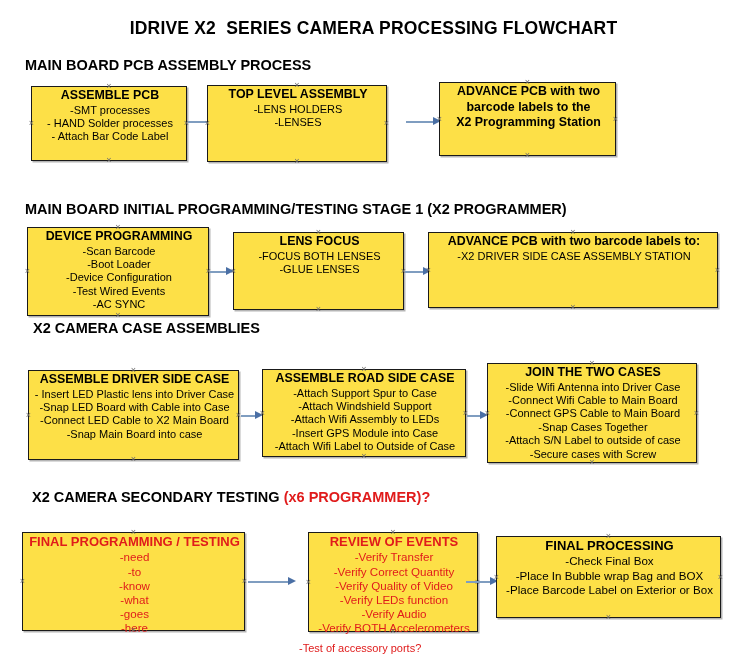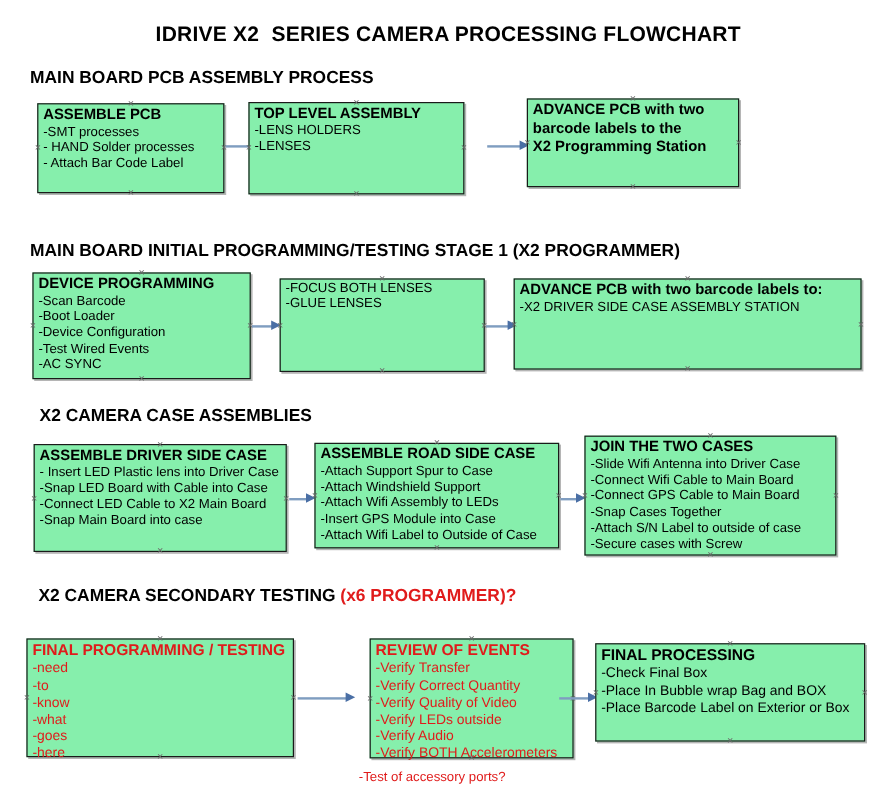--- a/index.html
+++ b/index.html
@@ -18,22 +18,23 @@
 
   .section-head{
     position:absolute;font-size:14.5px;font-weight:bold;
     white-space:pre;letter-spacing:0px;
   }
   .section-head .accent{color:#e01b1b;}
 
   
   .box{
     position:absolute;box-sizing:border-box;
-    background:#86efac;border:1.3px solid #1a1a1a;
+    background:#fde047;border:1.3px solid #1a1a1a;
     box-shadow:1.5px 1.5px 0 rgba(120,120,120,.55);
+    text-align:center;
   }
   .box .inner{
     position:absolute;left:4px;top:1px;right:2px;
     line-height:1.22;
   }
   .box .bt{
     font-size:12.4px;font-weight:bold;white-space:nowrap;
     display:block;padding-bottom:.5px;
   }
   .box .bl{
@@ -141,20 +142,21 @@
     <span class="handle" style="right:-4px;top:50%;margin-top:-3.5px;"></span>
   </div>
 
   <div class="conn" style="left:210px;top:267px;width:24px;">
     <span class="shaft"></span>
     <span class="head"></span>
   </div>
 
   <div class="box" id="b2b" style="left:233px;top:232px;width:171px;height:78px;">
     <div class="inner">
+      <span class="bt">LENS FOCUS</span>
       <span class="bl">-FOCUS BOTH LENSES</span>
       <span class="bl">-GLUE LENSES</span>
     </div>
     <span class="handle" style="left:50%;top:-4px;margin-left:-3.5px;"></span>
     <span class="handle" style="left:50%;bottom:-4px;margin-left:-3.5px;"></span>
     <span class="handle" style="left:-4px;top:50%;margin-top:-3.5px;"></span>
     <span class="handle" style="right:-4px;top:50%;margin-top:-3.5px;"></span>
   </div>
 
   <div class="conn" style="left:405px;top:267px;width:26px;">
@@ -166,21 +168,21 @@
     <div class="inner">
       <span class="bt">ADVANCE PCB with two barcode labels to:</span>
       <span class="bl">-X2 DRIVER  SIDE  CASE  ASSEMBLY STATION</span>
     </div>
     <span class="handle" style="left:50%;top:-4px;margin-left:-3.5px;"></span>
     <span class="handle" style="left:50%;bottom:-4px;margin-left:-3.5px;"></span>
     <span class="handle" style="left:-4px;top:50%;margin-top:-3.5px;"></span>
     <span class="handle" style="right:-4px;top:50%;margin-top:-3.5px;"></span>
   </div>
 
-  <div class="section-head" style="left:33px;top:339px;">X2 CAMERA CASE ASSEMBLIES</div>
+  <div class="section-head" style="left:33px;top:320px;">X2 CAMERA CASE ASSEMBLIES</div>
 
   <div class="box" id="b3a" style="left:28px;top:370px;width:211px;height:90px;padding-left:12px;">
     <div class="inner">
       <span class="bt">ASSEMBLE DRIVER SIDE CASE</span>
       <span class="bl">- Insert LED Plastic lens into Driver Case</span>
       <span class="bl">-Snap LED Board with Cable into Case</span>
       <span class="bl">-Connect LED Cable to X2 Main Board</span>
       <span class="bl">-Snap Main Board into case</span>
     </div>
     <span class="handle" style="left:50%;top:-4px;margin-left:-3.5px;"></span>
@@ -252,21 +254,21 @@
     <span class="shaft"></span>
     <span class="head"></span>
   </div>
 
   <div class="box red" id="b4b" style="left:308px;top:532px;width:170px;height:100px;">
     <div class="inner">
       <span class="bt big">REVIEW OF EVENTS</span>
       <span class="bl lg">-Verify Transfer</span>
       <span class="bl lg">-Verify Correct Quantity</span>
       <span class="bl lg">-Verify Quality of Video</span>
-      <span class="bl lg">-Verify LEDs outside</span>
+      <span class="bl lg">-Verify LEDs function</span>
       <span class="bl lg">-Verify Audio</span>
       <span class="bl lg">-Verify BOTH Accelerometers</span>
     </div>
     <span class="handle" style="left:50%;top:-4px;margin-left:-3.5px;"></span>
     <span class="handle" style="left:50%;bottom:-4px;margin-left:-3.5px;"></span>
     <span class="handle" style="left:-4px;top:50%;margin-top:-3.5px;"></span>
     <span class="handle" style="right:-4px;top:50%;margin-top:-3.5px;"></span>
   </div>
 
   <div class="overflow-line" style="left:299px;top:642px;">-Test of accessory ports?</div>

